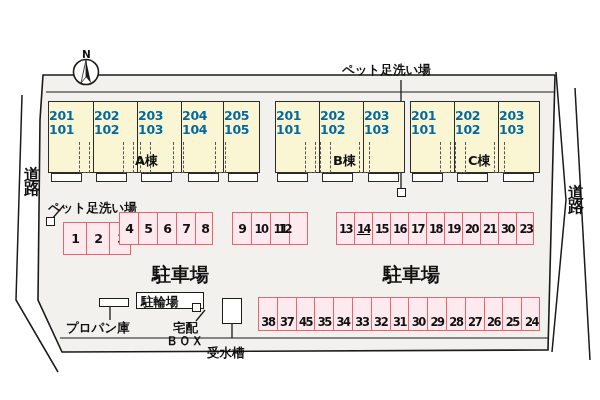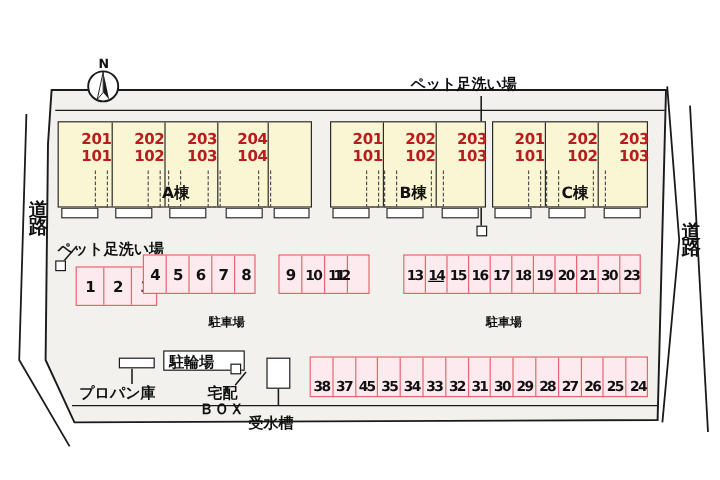--- a/index.html
+++ b/index.html
@@ -25,24 +25,24 @@
     box-sizing:border-box;
   }
   .unit{
     position:absolute;top:0;bottom:0;
     border-right:1.4px solid #2b2b2b;
     box-sizing:border-box;
   }
   .unit.last{border-right:none;}
   .unit-num{
     position:absolute;left:0;right:0;top:7px;
-    text-align:right;
+    text-align:left;
     font-size:12.5px;
     font-weight:bold;
-    color:#b91c1c;
+    color:#0369a1;
     line-height:13.5px;
     letter-spacing:-0.3px;
     white-space:nowrap;
   }
   .unit-num span{display:block;}
   .door{
     position:absolute;
     border:1.3px solid #2b2b2b;
     background:#ffffff;
     box-sizing:border-box;
@@ -105,21 +105,21 @@
     white-space:nowrap;
   }
   .lab.road{
     font-size:16px;
     width:14px;
     line-height:14px;
     text-align:center;
     white-space:normal;
     word-break:break-all;
   }
-  .lab.big{font-size:10px;margin-left:22px;}
+  .lab.big{font-size:19px;}
   .compass-n{
     position:absolute;
     font-size:10.5px;
     font-weight:bold;
     color:#111;
   }
 </style>
 </head>
 <body>
 
@@ -179,20 +179,26 @@
           <span>203</span>
             <span>103</span>
         </div>
       </div>
       <div class="unit" style="left:133px;width:42px;">
         <div class="unit-num">
           <span>204</span>
             <span>104</span>
         </div>
       </div>
+      <div class="unit last" style="left:175px;width:37px;">
+        <div class="unit-num">
+          <span>205</span>
+            <span>105</span>
+        </div>
+      </div>
 
       <div class="stair" style="left:30px;top:40px;width:11px;height:31px;"></div>
       <div class="stair" style="left:74px;top:40px;width:11px;height:31px;"></div>
       <div class="stair" style="left:91px;top:40px;width:11px;height:31px;"></div>
       <div class="stair" style="left:124px;top:40px;width:11px;height:31px;"></div>
       <div class="stair" style="left:166px;top:40px;width:11px;height:31px;"></div>
       <div class="bldg-label" style="left:86px;top:50px;">A棟</div>
     </div>
 
     <div class="door abs" style="left:51px;top:173px;width:31px;height:9px;"></div>

